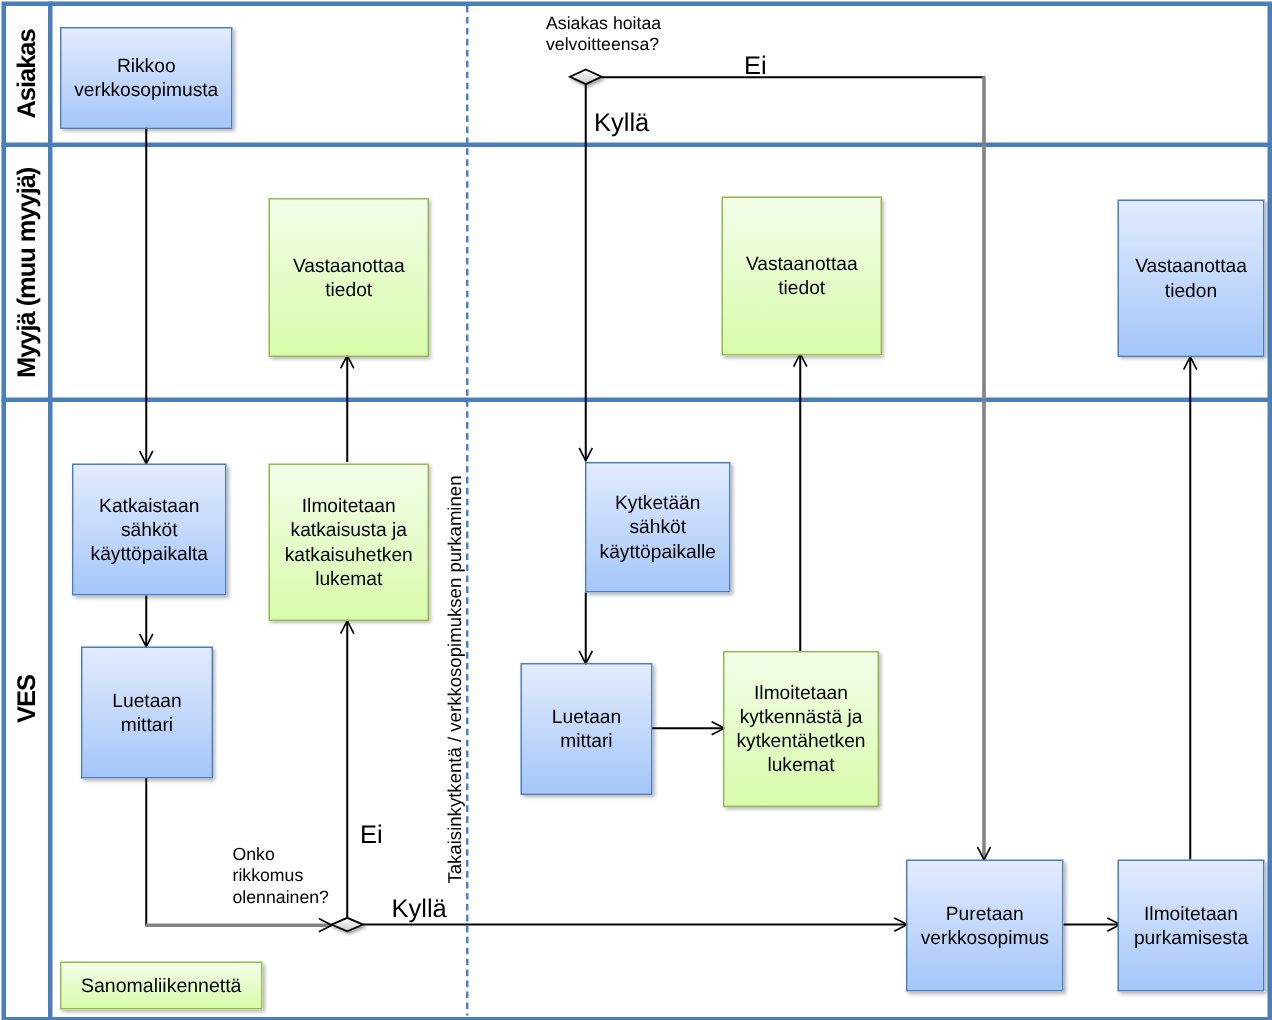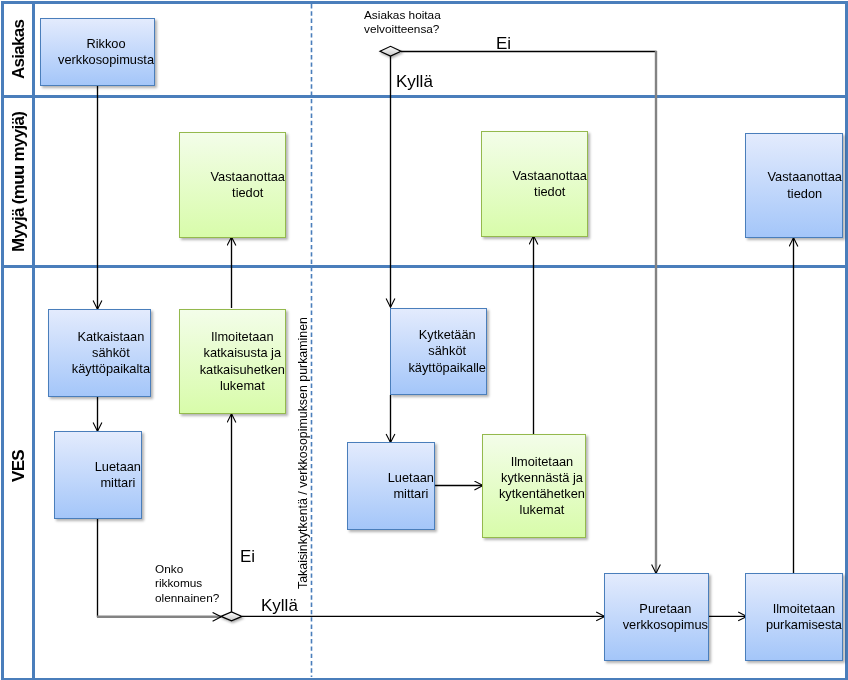--- a/index.html
+++ b/index.html
@@ -10,21 +10,21 @@
   .frame{position:absolute;left:1px;top:1px;width:847px;height:680px;box-sizing:border-box;
          border:3px solid #4a7ebb;}
   .hsep{position:absolute;height:3px;background:#4a7ebb;}
   .vsep{position:absolute;width:3px;background:#4a7ebb;}
 
   .lane-label{position:absolute;display:flex;align-items:center;justify-content:center;
               font-weight:bold;font-size:17px;color:#000;
               writing-mode:vertical-rl;transform:rotate(180deg);white-space:nowrap;letter-spacing:-0.7px;}
 
   
-  .node{position:absolute;box-sizing:border-box;display:flex;align-items:center;justify-content:flex-end;
+  .node{position:absolute;box-sizing:border-box;display:flex;align-items:center;justify-content:center;
         text-align:center;font-size:12.8px;color:#000;line-height:16.1px;
         font-family:"Liberation Sans",sans-serif;
         box-shadow:1.5px 1.5px 2.5px rgba(0,0,0,0.30);}
   .node.blue{border:1px solid #4a7ebb;background:linear-gradient(to bottom,#e3ebfd 0%,#a4c6f9 100%);}
   .node.green{border:1px solid #94b94d;background:linear-gradient(to bottom,#f3fde9 0%,#d8fcaa 100%);}
   svg.ov{position:absolute;left:0;top:0;width:848px;height:680px;overflow:visible;pointer-events:none;}
 
   .elabel{position:absolute;font-size:17px;color:#000;white-space:nowrap;font-family:"Liberation Sans",sans-serif;}
   .qlabel{position:absolute;font-size:11.8px;color:#000;line-height:14.4px;font-family:"Liberation Sans",sans-serif;}
   .vlabel{position:absolute;font-size:12.4px;color:#000;white-space:nowrap;font-family:"Liberation Sans",sans-serif;
@@ -155,14 +155,17 @@
   </div>
 
   <div class="qlabel" style="left:364px;top:8px;text-align:left;">Asiakas hoitaa<br>velvoitteensa?</div>
   <div class="qlabel" style="left:155px;top:562px;width:78px;">Onko<br>rikkomus<br>olennainen?</div>
 
   <div class="elabel" style="left:496px;top:33.5px;">Ei</div>
   <div class="elabel" style="left:396px;top:72px;">Kyllä</div>
   <div class="elabel" style="left:240px;top:546.5px;">Ei</div>
   <div class="elabel" style="left:261px;top:596px;">Kyllä</div>
 
+  <div class="node green" style="left:40px;top:641px;width:135px;height:32px;font-size:13px;">
+    <span>Sanomaliikennettä</span>
+  </div>
 
 </div>
 
 </body></html>

